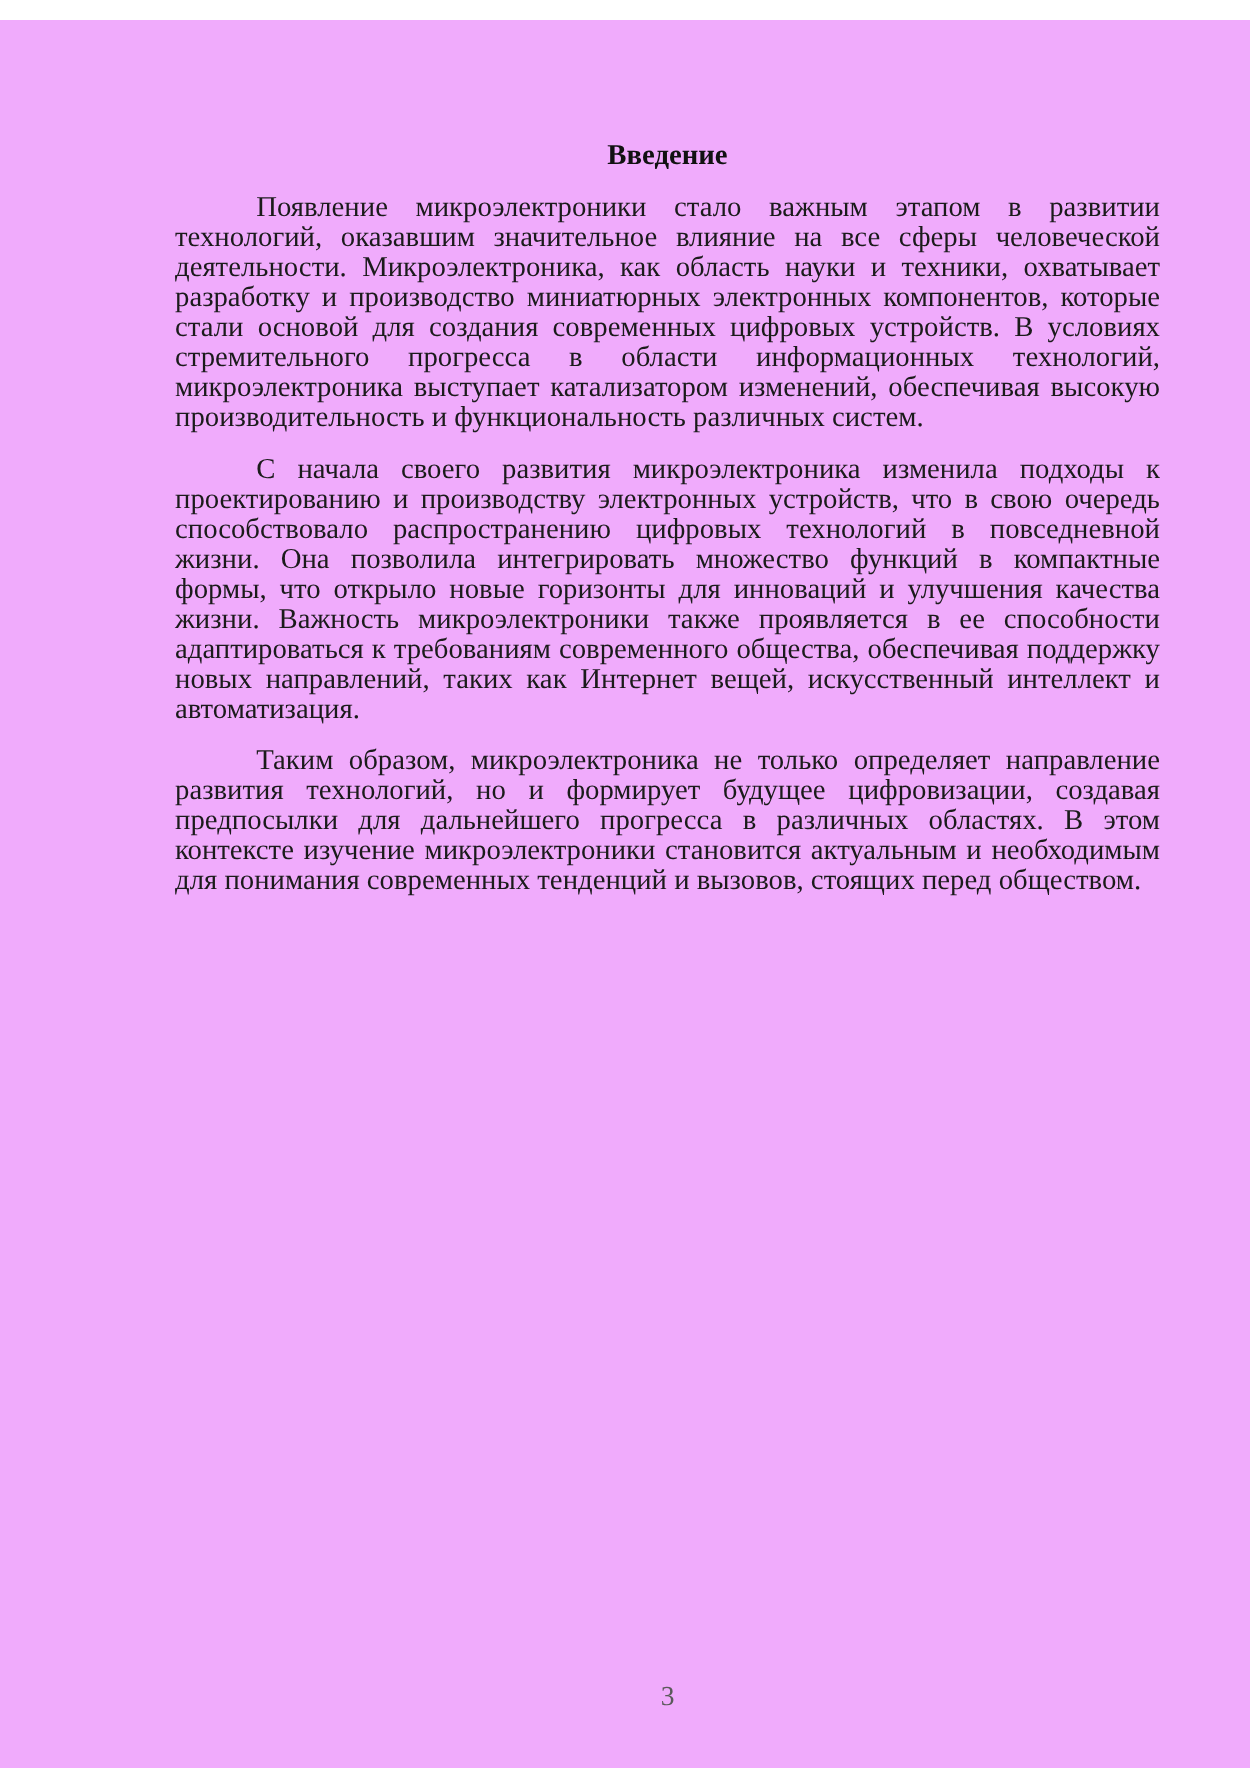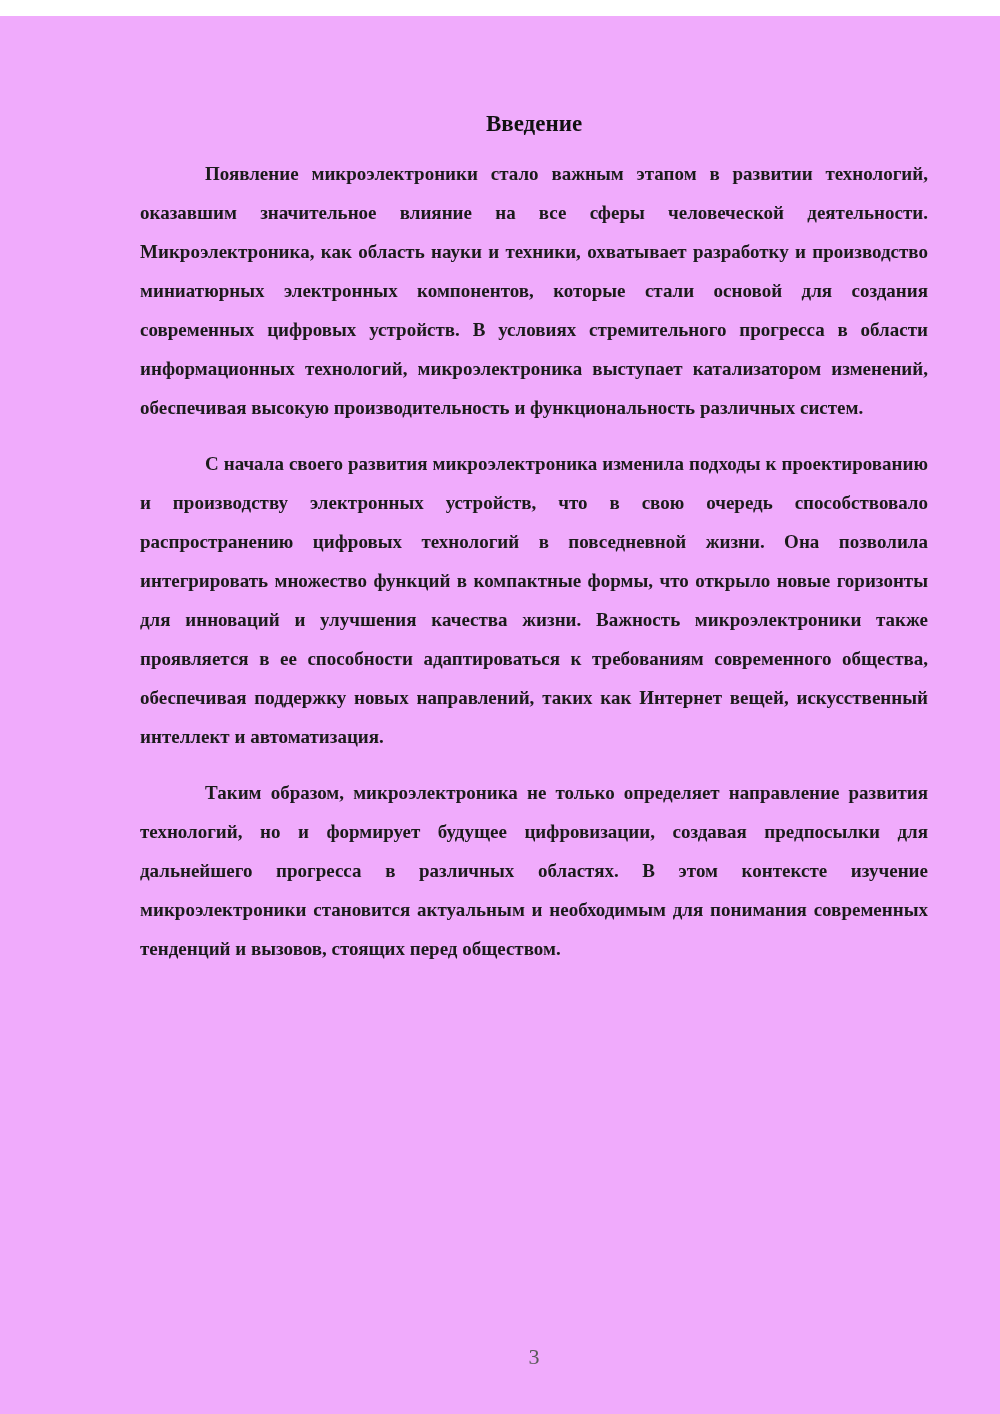--- a/index.html
+++ b/index.html
@@ -22,26 +22,25 @@
   .doc-title {
     margin: 0 0 12px 0;
     font-size: 23px;
     line-height: 35.5px;
     font-weight: bold;
     text-align: center;
     color: #111111;
   }
   .para {
     margin: 0 0 17px 0;
-    font-size: 19px;
-    line-height: 39px;
+    font-size: 23px;
+    line-height: 24px;
     text-align: justify;
     text-indent: 65px;
     color: #1b1b1b;
-    font-weight: bold;
   }
   .page-footer {
     position: absolute;
     top: 1326px;
     left: 140px;
     right: 72px;
     text-align: center;
     font-size: 22px;
     line-height: 30px;
     color: #5a5a5a;

